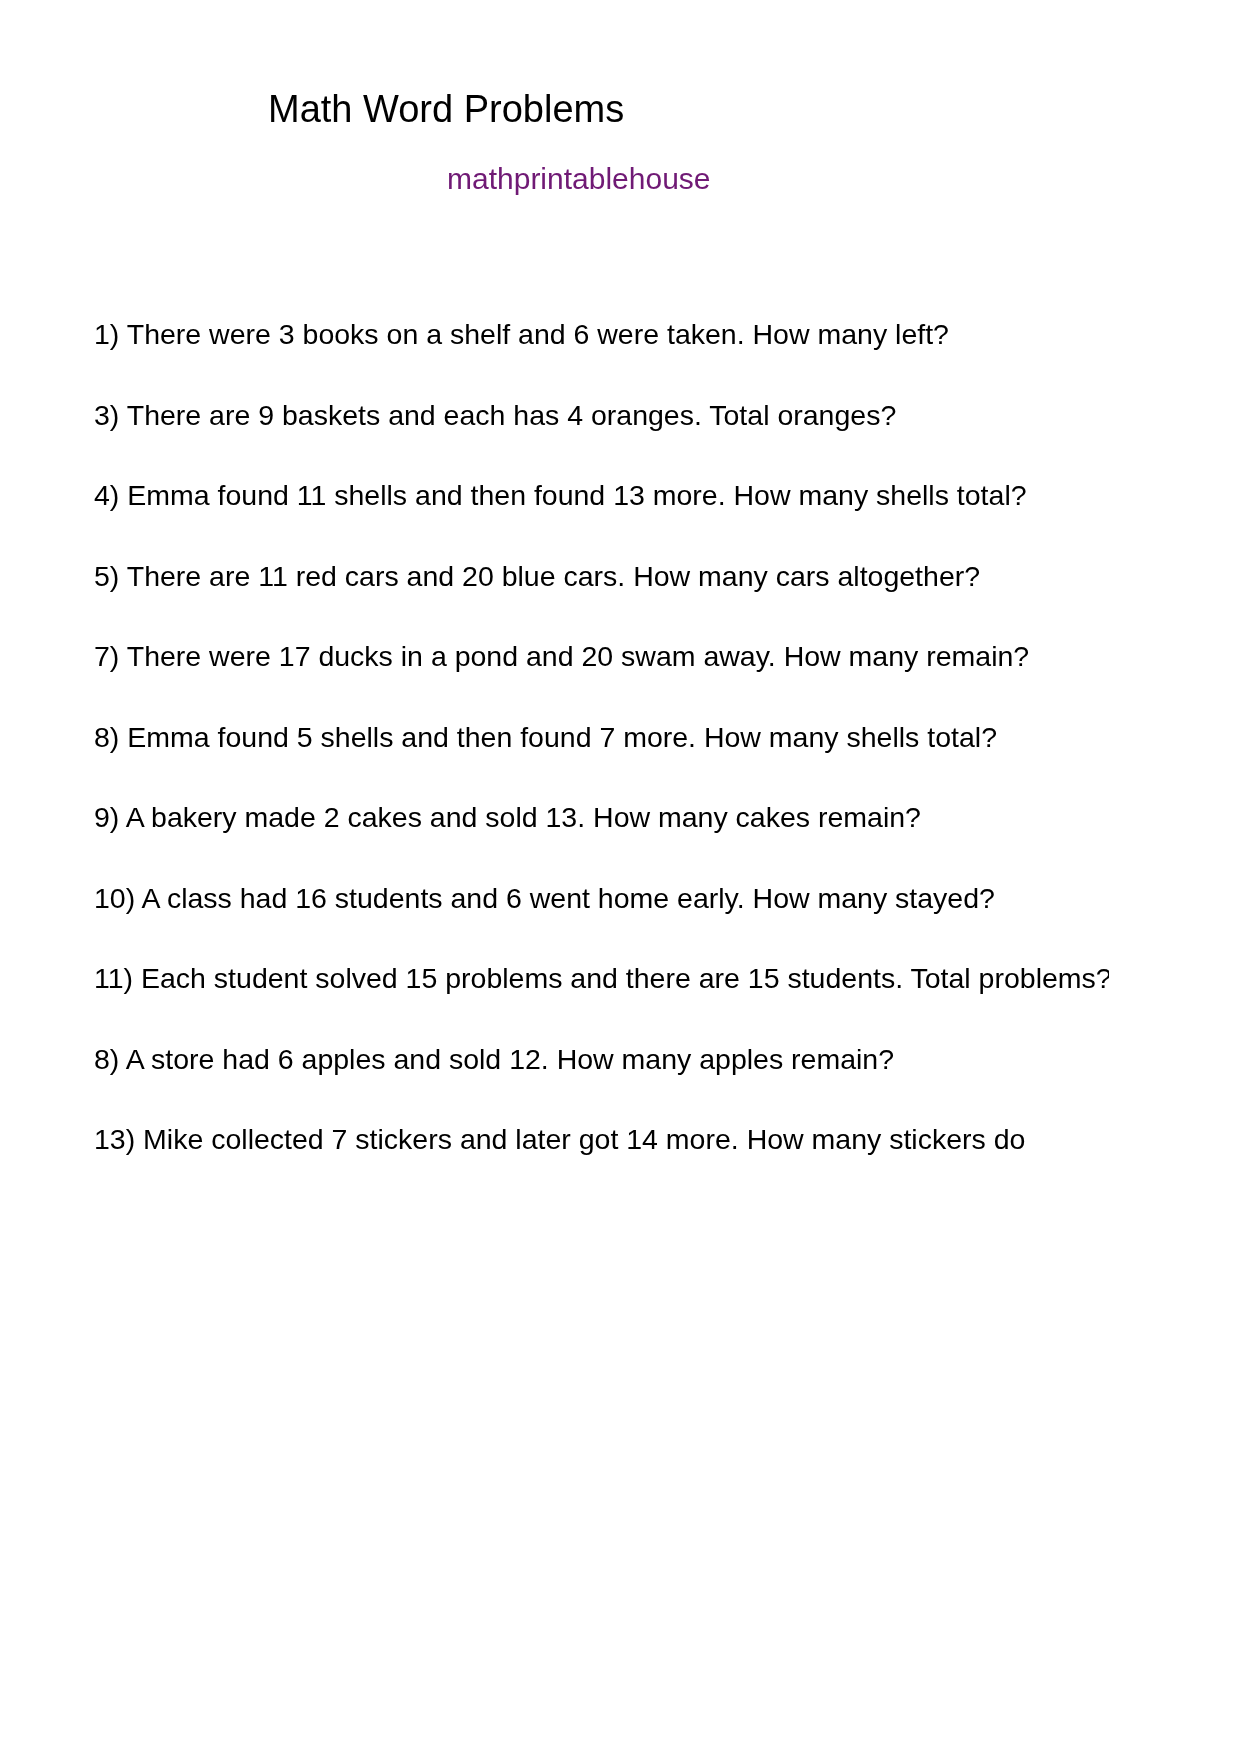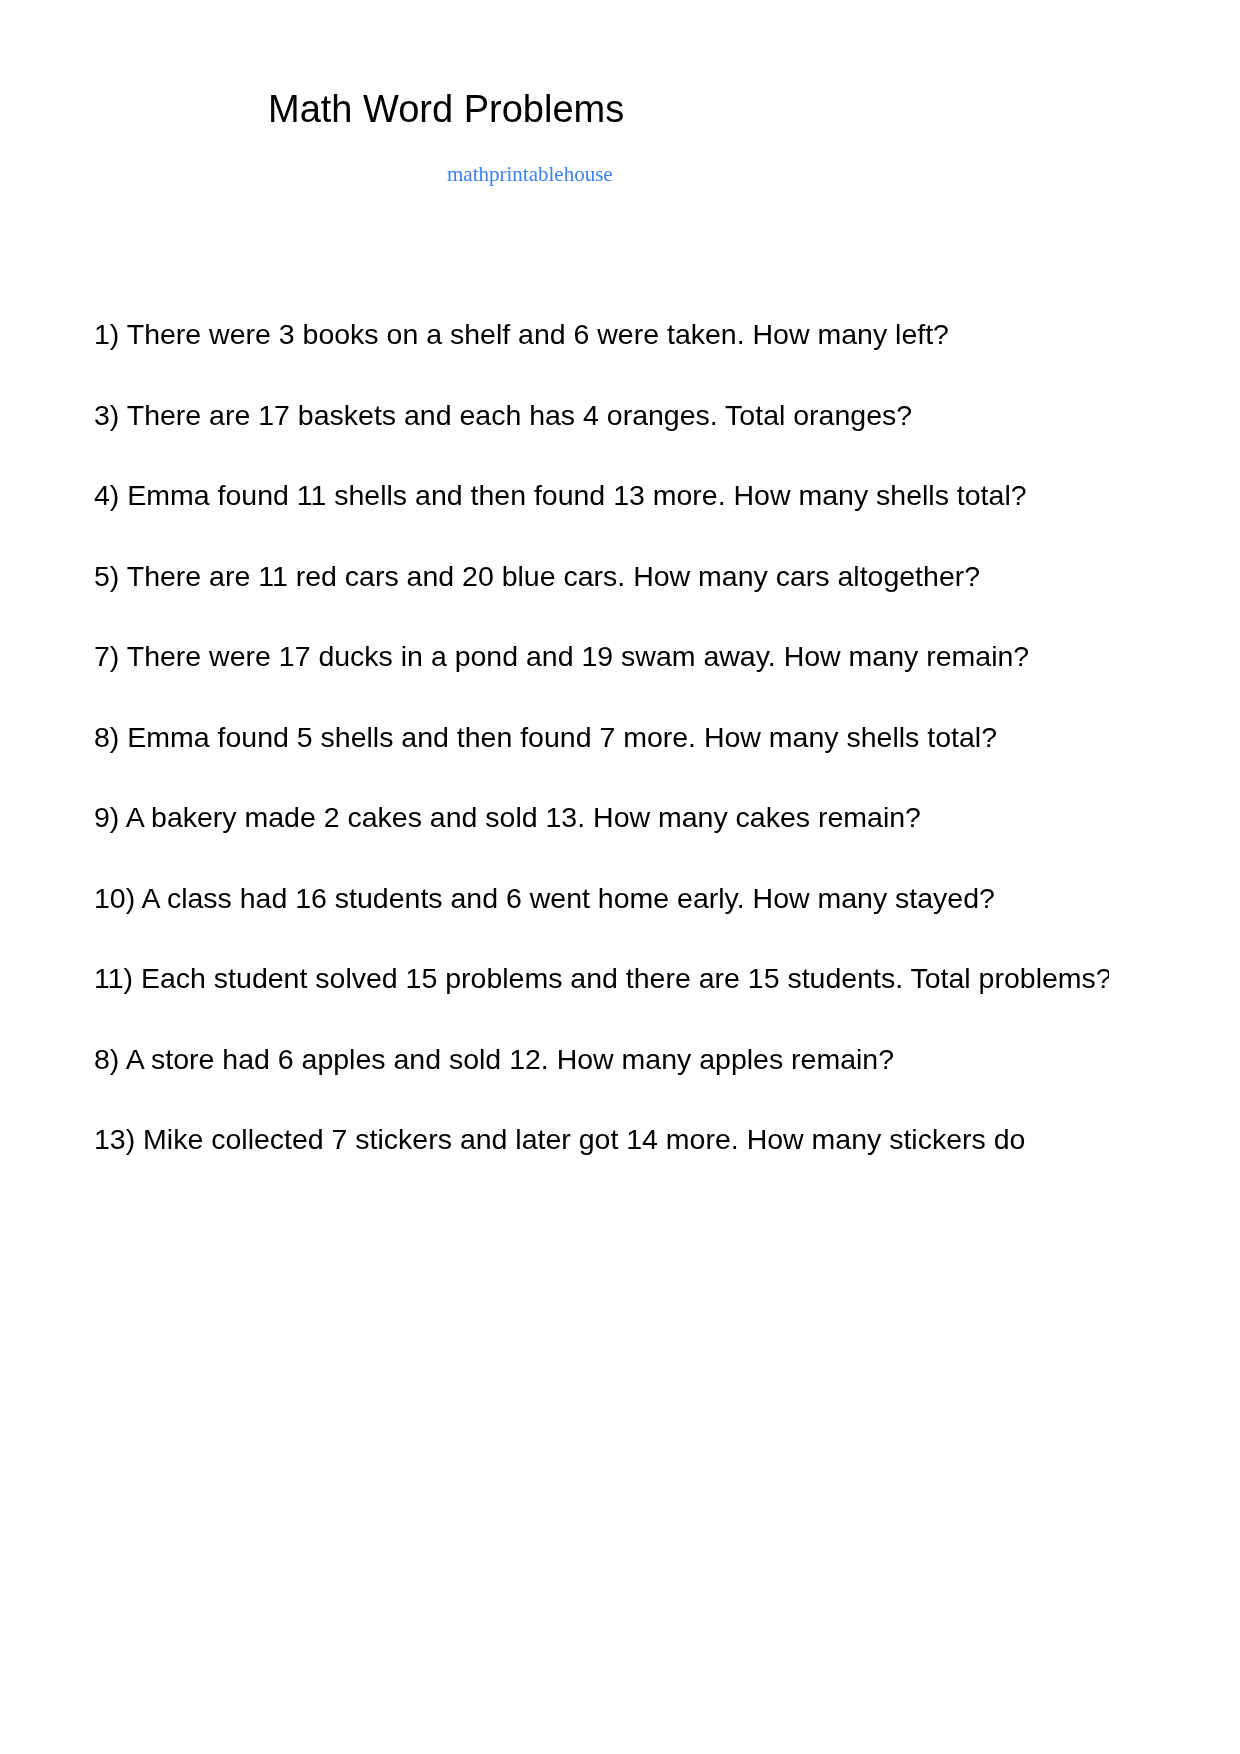--- a/index.html
+++ b/index.html
@@ -1,34 +1,34 @@
 <!DOCTYPE html>
 <html><head>
 <meta charset="utf-8">
 <style>
   html, body { margin: 0; padding: 0; background: #ffffff; }
   body { width: 1240px; height: 1754px; overflow: hidden; position: relative; font-family: "Liberation Sans", sans-serif; }
   .page { position: absolute; left: 0; top: 0; width: 1109px; height: 1754px; overflow: hidden; background: #fff; }
   .title { position: absolute; left: 268px; top: 88px; font-size: 38px; color: #000; white-space: nowrap; line-height: 1.15; }
-  .subtitle { position: absolute; left: 447px; top: 162px; font-size: 21px; color: #3b82f6; white-space: nowrap; line-height: 1.15; font-family: Liberation Serif, serif; }
+  .subtitle { position: absolute; left: 447px; top: 162px; font-size: 30px; color: #701a75; white-space: nowrap; line-height: 1.15; }
   .problems { position: absolute; left: 90px; top: 312px; margin: 4px; padding: 0; list-style: none; }
   .problem { height: 80.5px; font-size: 28.5px; color: #000; white-space: nowrap; line-height: 36px; }
 </style>
 </head>
 <body>
 
 <div class="page">
   <div class="title">Math Word Problems</div>
   <div class="subtitle">mathprintablehouse</div>
   <ul class="problems">
     <li class="problem">1) There were 3 books on a shelf and 6 were taken. How many left?</li>
-    <li class="problem">3) There are 17 baskets and each has 4 oranges. Total oranges?</li>
+    <li class="problem">3) There are 9 baskets and each has 4 oranges. Total oranges?</li>
     <li class="problem">4) Emma found 11 shells and then found 13 more. How many shells total?</li>
     <li class="problem">5) There are 11 red cars and 20 blue cars. How many cars altogether?</li>
-    <li class="problem">7) There were 17 ducks in a pond and 19 swam away. How many remain?</li>
+    <li class="problem">7) There were 17 ducks in a pond and 20 swam away. How many remain?</li>
     <li class="problem">8) Emma found 5 shells and then found 7 more. How many shells total?</li>
     <li class="problem">9) A bakery made 2 cakes and sold 13. How many cakes remain?</li>
     <li class="problem">10) A class had 16 students and 6 went home early. How many stayed?</li>
     <li class="problem">11) Each student solved 15 problems and there are 15 students. Total problems?</li>
     <li class="problem">8) A store had 6 apples and sold 12. How many apples remain?</li>
     <li class="problem">13) Mike collected 7 stickers and later got 14 more. How many stickers do</li>
   </ul>
 </div>
 
 </body></html>

